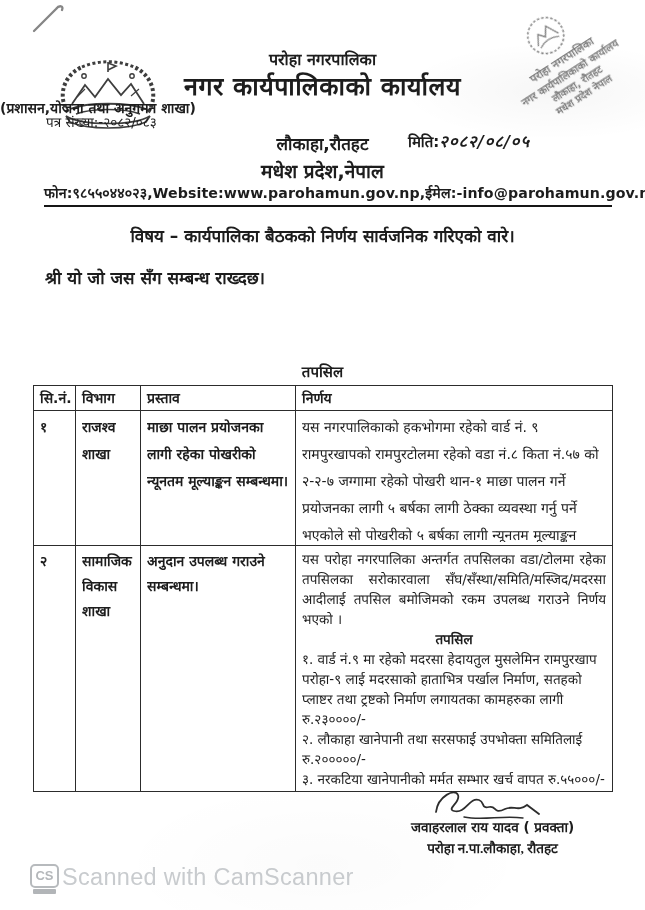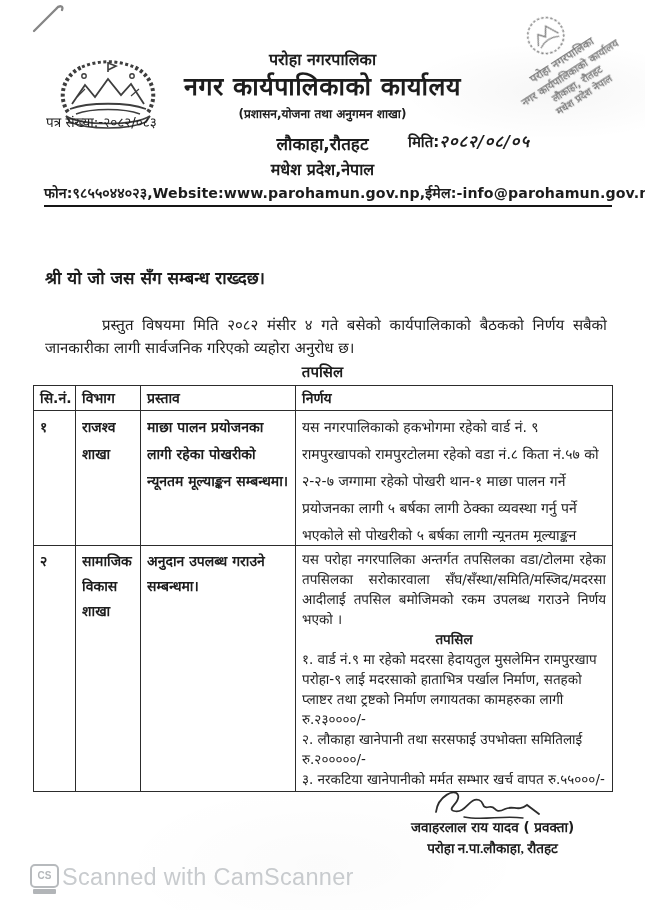--- a/index.html
+++ b/index.html
@@ -27,23 +27,23 @@
     transform:rotate(-33deg); transform-origin:50% 50%;
     color:#6e6e6e; text-align:center; opacity:.9; filter:blur(.2px);
   }
   .stamp .s1 { font-size:11px; font-weight:bold; line-height:14px; }
   .stamp .s2 { font-size:10.5px; font-weight:bold; line-height:14px; }
   .stamp .s3, .stamp .s4 { font-size:10px; font-weight:bold; line-height:13px; }
 
   
   .h-muni   { position:absolute; top:48px;  left:0; right:0; text-align:center; font-size:16px; font-weight:bold; }
   .h-office { position:absolute; top:68px;  left:0; right:0; text-align:center; font-size:25px; font-weight:bold; letter-spacing:.5px; }
-  .h-branch { position:absolute; top:105px; left:0; right:0; text-align:center; font-size:12px; font-weight:bold; }
+  .h-branch { position:absolute; top:98px; left:0; right:0; text-align:left; font-size:14px; font-weight:bold; }
   .h-place  { position:absolute; top:132px; left:0; right:0; text-align:center; font-size:17px; font-weight:bold; }
-  .h-prov   { position:absolute; top:158px; left:0; right:0; text-align:center; font-size:16px; font-weight:bold; }
+  .h-prov   { position:absolute; top:158px; left:0; right:0; text-align:center; font-size:19px; font-weight:bold; }
 
   .letter-no { position:absolute; left:46px; top:113px; font-size:13.5px; font-weight:normal; }
   .date-line { position:absolute; left:408px; top:129px; font-size:15px; font-weight:bold; }
   .date-line .hand { font-family:"DejaVu Serif", serif; font-size:16.5px; font-weight:bold; font-style:italic; letter-spacing:1px;margin-top:38px; }
 
   .contact {
     position:absolute; left:44px; top:183px; width:568px;
     font-size:14.2px; font-weight:bold; letter-spacing:.1px;
     border-bottom:2px solid #161616; padding-bottom:3px; white-space:nowrap;
   }
@@ -69,21 +69,21 @@
 
   
   .sig-scribble { position:absolute; left:428px; top:786px; }
   .sig-name { position:absolute; left:360px; top:818px; width:265px; text-align:center; font-size:13.5px; font-weight:bold; }
   .sig-addr { position:absolute; left:360px; top:839px; width:265px; text-align:center; font-size:13.5px; font-weight:bold;font-family:Liberation Serif, serif; }
 
   
   .cs-badge { position:absolute; left:30px; top:864px; width:29px; height:31px; }
   .cs-box {
     width:29px; height:24px; border:2.5px solid #b7babd; border-radius:5px;
-    color:#b4b7ba; font-size:10px; font-weight:bold; text-align:center; line-height:19px;
+    color:#b4b7ba; font-size:13px; font-weight:bold; text-align:center; line-height:19px;
     font-family:"Liberation Sans", sans-serif;
   }
   .cs-bar { width:23px; height:5px; background:#b2b5b8; margin:1px auto 0; border-radius:1px; }
   .cs-text {
     position:absolute; left:62px; top:864px; font-size:23.5px; color:#c8cbce;
     font-family:"Liberation Sans", sans-serif; letter-spacing:.3px;
   }
 </style>
 </head>
 <body>
@@ -134,22 +134,22 @@
   <div class="h-place">लौकाहा,रौतहट</div>
   <div class="h-prov">मधेश प्रदेश,नेपाल</div>
 
   <div class="letter-no">पत्र संख्या:-२०८२/०८३</div>
   <div class="date-line">
     <span>मिति:</span><span class="hand">२०८२/०८/०५</span>
   </div>
 
   <div class="contact">फोन:९८५५०४४०२३,Website:www.parohamun.gov.np,ईमेल:-info@parohamun.gov.np</div>
 
+  <div class="subject">विषय – कार्यपालिका बैठकको निर्णय सार्वजनिक गरिएको वारे।</div>
   <div class="salutation">श्री यो जो जस सँग सम्बन्ध राख्दछ।</div>
-  <div class="intro">प्रस्तुत विषयमा मिति २०८२ मंसीर ४ गते बसेको कार्यपालिकाको बैठकको निर्णय सबैको जानकारीका लागी सार्वजनिक गरिएको व्यहोरा अनुरोध छ।</div>
   <div class="tapasil">तपसिल</div>
 
   <table class="dec">
     <colgroup>
         <col style="width:42px">
         <col style="width:65px">
         <col style="width:155px">
         <col style="width:317px">
       </colgroup>
     <thead>

